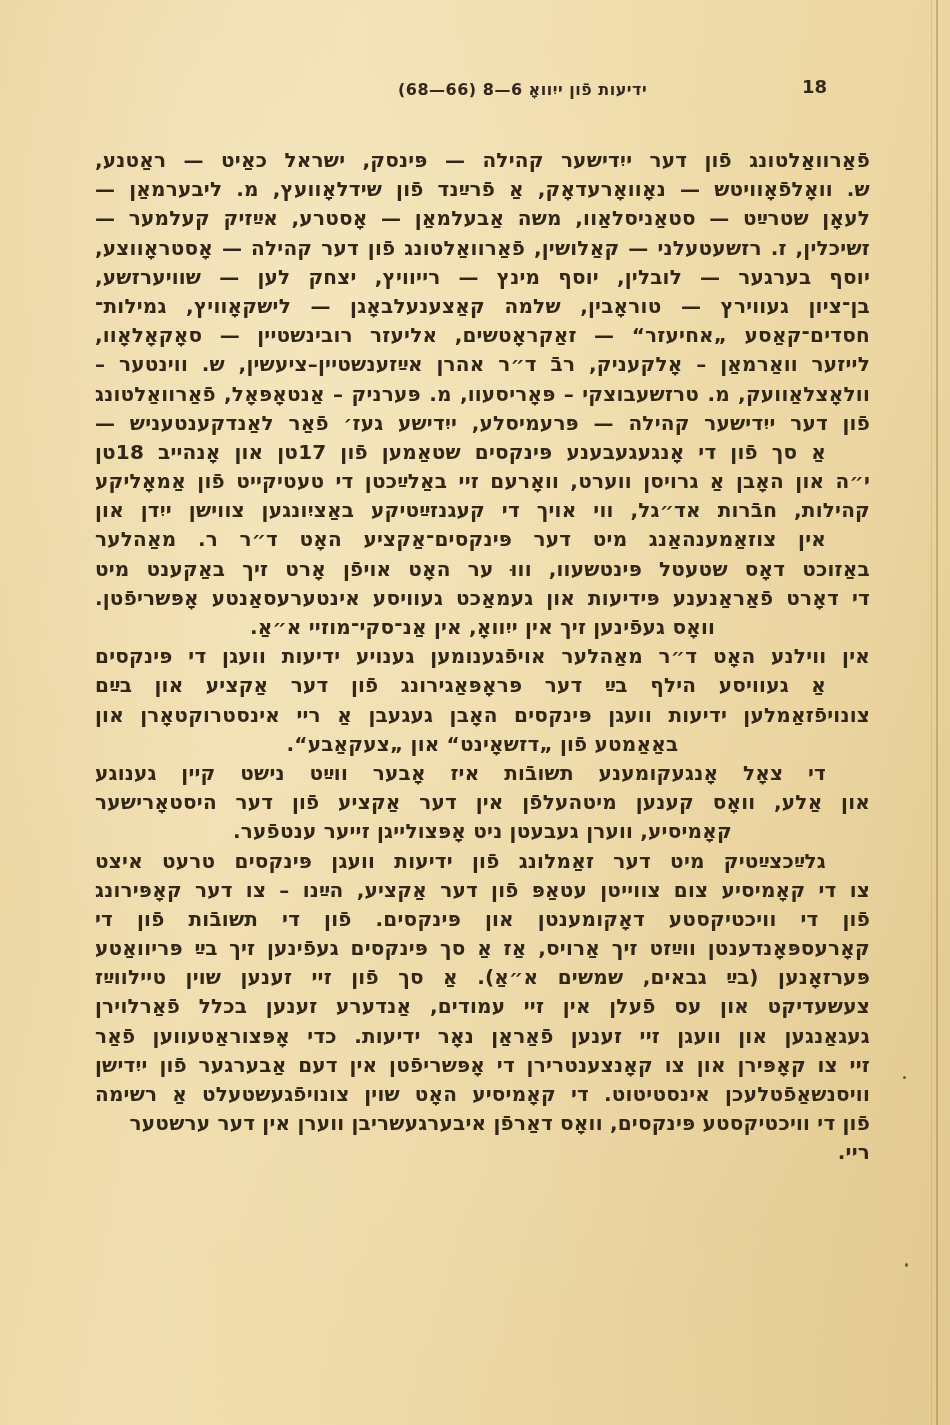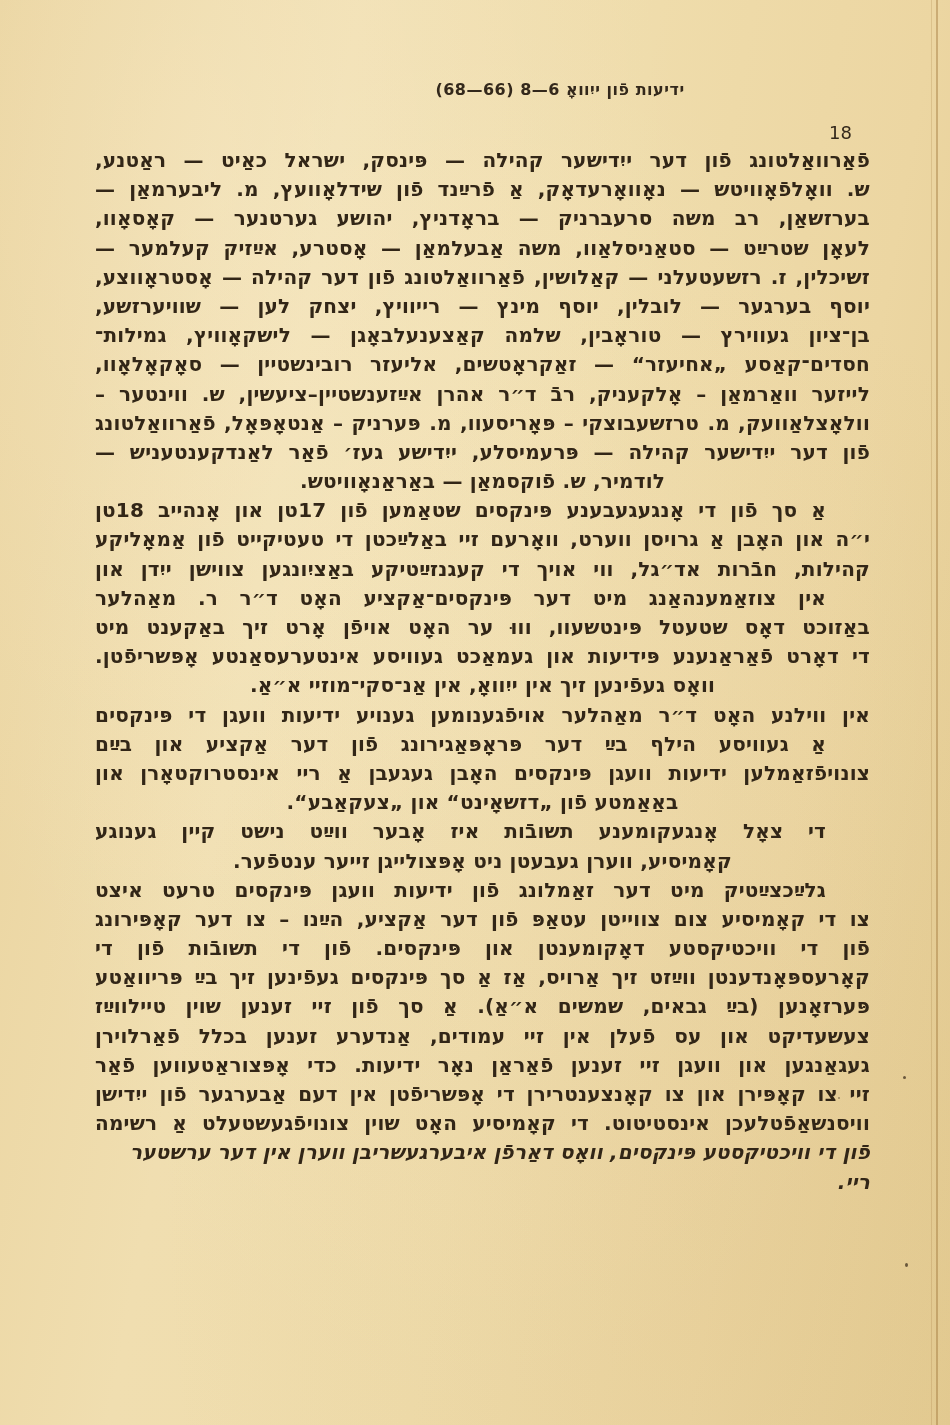--- a/index.html
+++ b/index.html
@@ -15,43 +15,43 @@
       radial-gradient(ellipse at 50% 50%, rgba(255,244,214,0.18), transparent 70%),
       linear-gradient(100deg,#e9d29c 0%,#f0deb0 30%,#efdcab 55%,#ecd6a2 78%,#e4cc93 100%);
   }
   .page-edge{
     position:absolute;top:0;bottom:0;width:2px;
     background:rgba(150,104,45,0.38);
   }
   .page-edge.inner{width:1px;background:rgba(160,118,60,0.22);}
   .header-title{
     position:absolute;top:80px;left:398px;width:324px;
-    text-align:center;direction:rtl;
+    text-align:left;direction:rtl;
     font-size:16px;font-weight:700;color:#33281b;
     letter-spacing:0.5px;
   }
   .page-number{
     position:absolute;top:76px;left:802px;width:50px;
-    direction:ltr;text-align:right;
-    font-size:18px;font-weight:400;color:#33281b;margin-top:46px;
+    direction:ltr;text-align:left;
+    font-size:18px;font-weight:700;color:#33281b;
   }
   .body-text{
     position:absolute;top:146px;left:95px;width:775px;
     direction:rtl;
     font-size:20px;font-weight:700;color:#322617;
     letter-spacing:0.2px;
   }
   .line{
     height:29.2px;line-height:29.2px;
     white-space:nowrap; 
   }
   .line{white-space:normal;overflow:visible;}
   .align-justify{text-align:justify;text-align-last:justify;}
   .align-center{text-align:center;text-align-last:center;}
-  .align-right{text-align:right;text-align-last:right;font-style:italic;}
+  .align-right{text-align:right;text-align-last:right;}
   .indent{padding-right:44px;}
   .speck{
     position:absolute;border-radius:50%;
     background:#4a3a26;opacity:0.8;
   }
 </style>
 </head>
 <body>
 
 <div class="page">
@@ -59,42 +59,41 @@
   <div class="page-edge" style="right:12px;"></div>
   <div class="page-edge inner" style="right:18px;"></div>
 
   <div class="header-title">ידיעות פֿון ייִוואָ 6—8 (66—68)</div>
 
   <div class="page-number">18</div>
 
   <div class="body-text">
       <div class="line align-justify">פֿאַרוואַלטונג פֿון דער ייִדישער קהילה — פּינסק, ישראל כאַיט — ראַטנע,</div>
       <div class="line align-justify">ש. וואָלפֿאָוויטש — נאָוואָרעדאָק, אַ פֿרײַנד פֿון שידלאָוועץ, מ. ליבערמאַן —</div>
-      <div class="line align-justify">בערזשאַן, רב משה סרעברניק — בראָדניץ, יהושע גערטנער — קאָסאָוו,</div>
       <div class="line align-justify">לעאָן שטרײַט — סטאַניסלאַוו, משה אַבעלמאַן — אָסטרע, אײַזיק קעלמער —</div>
       <div class="line align-justify">זשיכלין, ז. רזשעטעלני — קאַלושין, פֿאַרוואַלטונג פֿון דער קהילה — אָסטראָווצע,</div>
       <div class="line align-justify">יוסף בערגער — לובלין, יוסף מינץ — רייוויץ, יצחק לען — שוויערזשע,</div>
       <div class="line align-justify">בן־ציון געווירץ — טוראָבין, שלמה קאַצענעלבאָגן — לישקאָוויץ, גמילות־</div>
       <div class="line align-justify">חסדים־קאַסע „אחיעזר“ — זאַקראָטשים, אליעזר רובינשטיין — סאָקאָלאָוו,</div>
       <div class="line align-justify">לייזער וואַרמאַן – אָלקעניק, רבֿ ד״ר אהרן אײַזענשטיין–ציעשין, ש. ווינטער –</div>
       <div class="line align-justify">וולאָצלאַוועק, מ. טרזשעבוצקי – פּאָריסעוו, מ. פּערניק – אַנטאָפּאָל, פֿאַרוואַלטונג</div>
       <div class="line align-justify">פֿון דער ייִדישער קהילה — פּרעמיסלע, ייִדישע געז׳ פֿאַר לאַנדקענטעניש —</div>
-      <div class="line align-center">לודמיר, ש. פֿוקסמאַן — באַראַנאָוויטש.</div>
       <div class="line align-justify indent">אַ סך פֿון די אָנגעגעבענע פּינקסים שטאַמען פֿון 17טן און אָנהייב 18טן</div>
       <div class="line align-justify">י״ה און האָבן אַ גרויסן ווערט, וואָרעם זיי באַלײַכטן די טעטיקייט פֿון אַמאָליקע</div>
       <div class="line align-justify">קהילות, חבֿרות אד״גל, ווי אויך די קעגנזײַטיקע באַציִונגען צווישן ייִדן און</div>
       <div class="line align-justify indent">אין צוזאַמענהאַנג מיט דער פּינקסים־אַקציע האָט ד״ר ר. מאַהלער</div>
       <div class="line align-justify">באַזוכט דאָס שטעטל פּינטשעוו, וווּ ער האָט אויפֿן אָרט זיך באַקענט מיט</div>
       <div class="line align-justify">די דאָרט פֿאַראַנענע פּידיעות און געמאַכט געוויסע אינטערעסאַנטע אָפּשריפֿטן.</div>
       <div class="line align-center">וואָס געפֿינען זיך אין ייִוואָ, אין אַנ־סקי־מוזיי א״אַ.</div>
       <div class="line align-justify">אין ווילנע האָט ד״ר מאַהלער אויפֿגענומען גענויע ידיעות וועגן די פּינקסים</div>
       <div class="line align-justify indent">אַ געוויסע הילף בײַ דער פּראָפּאַגירונג פֿון דער אַקציע און בײַם</div>
       <div class="line align-justify">צונויפֿזאַמלען ידיעות וועגן פּינקסים האָבן געגעבן אַ ריי אינסטרוקטאָרן און</div>
       <div class="line align-center">באַאַמטע פֿון „דזשאָינט“ און „צעקאַבע“.</div>
       <div class="line align-justify indent">די צאָל אָנגעקומענע תשובֿות איז אָבער ווײַט נישט קיין גענוגע</div>
+      <div class="line align-justify">און אַלע, וואָס קענען מיטהעלפֿן אין דער אַקציע פֿון דער היסטאָרישער</div>
       <div class="line align-center">קאָמיסיע, ווערן געבעטן ניט אָפּצולייגן זייער ענטפֿער.</div>
       <div class="line align-justify indent">גלײַכצײַטיק מיט דער זאַמלונג פֿון ידיעות וועגן פּינקסים טרעט איצט</div>
       <div class="line align-justify">צו די קאָמיסיע צום צווייטן עטאַפּ פֿון דער אַקציע, הײַנו – צו דער קאָפּירונג</div>
       <div class="line align-justify">פֿון די וויכטיקסטע דאָקומענטן און פּינקסים. פֿון די תשובֿות פֿון די</div>
       <div class="line align-justify">קאָרעספּאָנדענטן ווײַזט זיך אַרויס, אַז אַ סך פּינקסים געפֿינען זיך בײַ פּריוואַטע</div>
       <div class="line align-justify">פּערזאָנען (בײַ גבאים, שמשים א״אַ). אַ סך פֿון זיי זענען שוין טיילווײַז</div>
       <div class="line align-justify">צעשעדיקט און עס פֿעלן אין זיי עמודים, אַנדערע זענען בכלל פֿאַרלוירן</div>
       <div class="line align-justify">געגאַנגען און וועגן זיי זענען פֿאַראַן נאָר ידיעות. כדי אָפּצוראַטעווען פֿאַר</div>
       <div class="line align-justify">זיי צו קאָפּירן און צו קאָנצענטרירן די אָפּשריפֿטן אין דעם אַבערגער פֿון ייִדישן</div>
       <div class="line align-justify">וויסנשאַפֿטלעכן אינסטיטוט. די קאָמיסיע האָט שוין צונויפֿגעשטעלט אַ רשימה</div>

